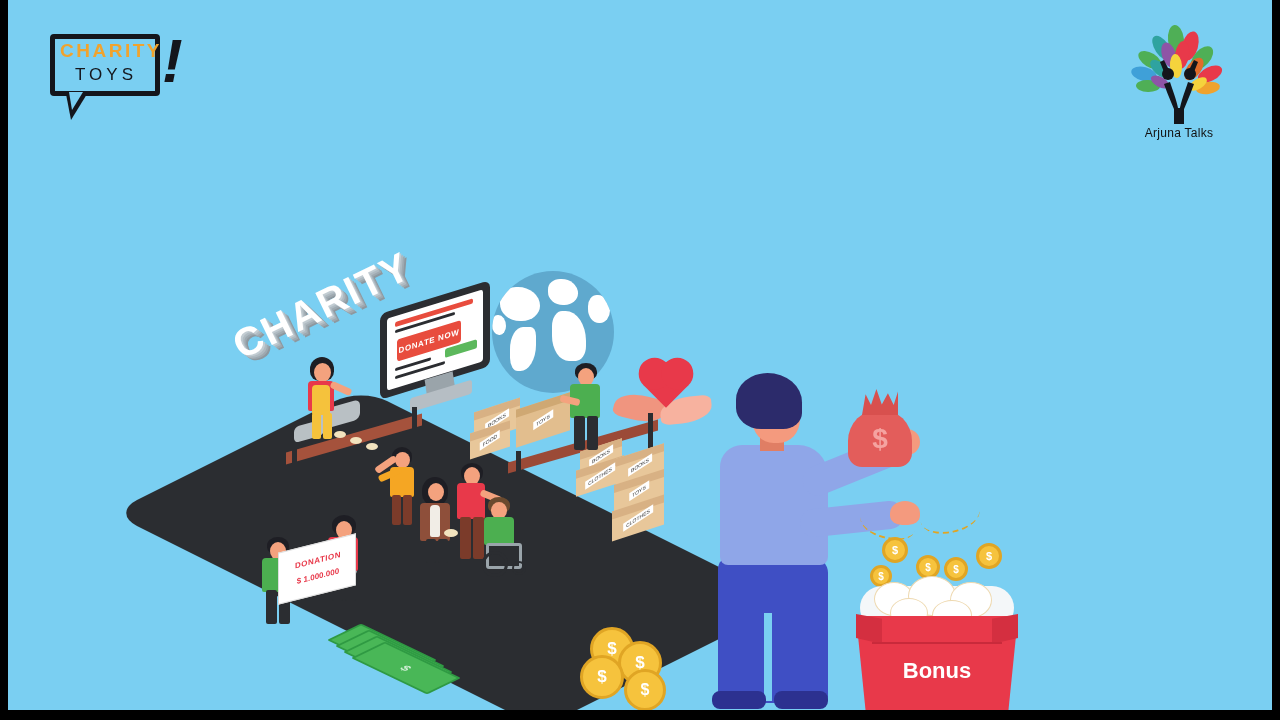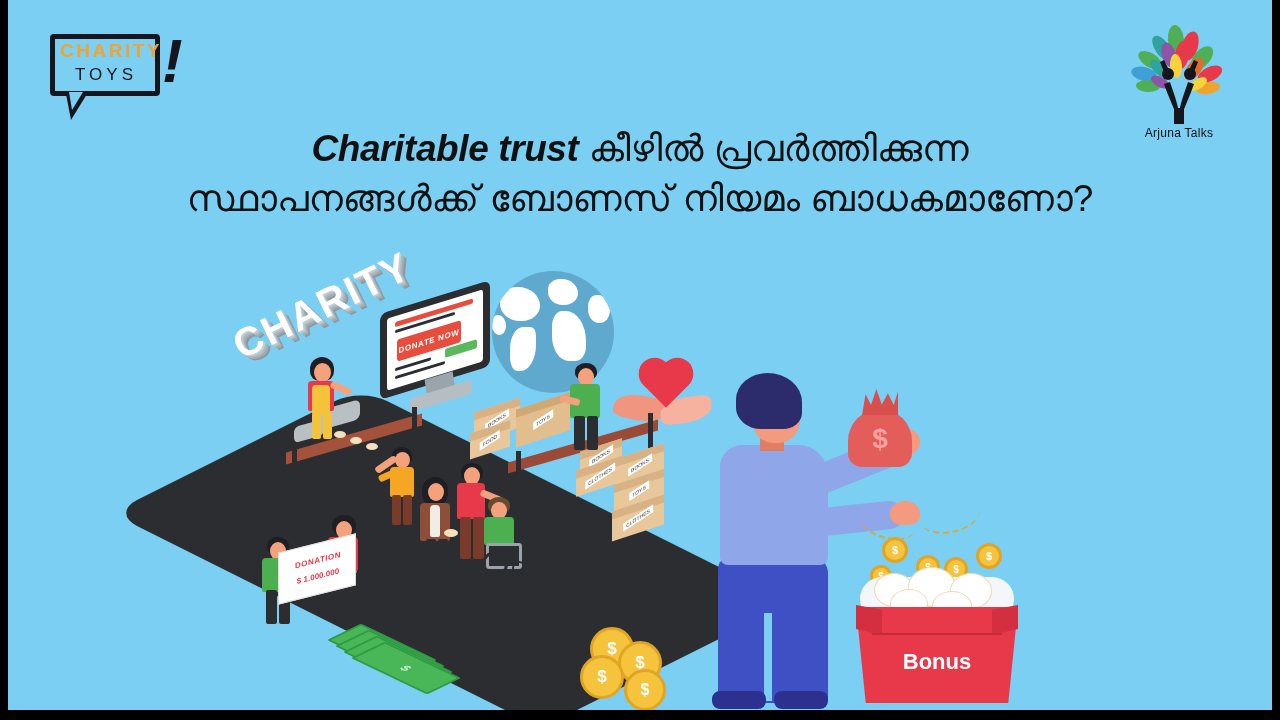--- a/index.html
+++ b/index.html
@@ -247,21 +247,21 @@
     position:absolute; left:18px; top:6px; width:36px; height:26px;
     background:#D8504E;
     clip-path: polygon(0% 100%, 10% 20%, 25% 62%, 40% 0%, 55% 60%, 72% 16%, 88% 62%, 100% 10%, 100% 100%);
   }
   #bag-dollar {
     position:absolute; left:0; top:40px; width:72px; text-align:center;
     color:#F5A3A0; font-size:28px; font-weight:bold;
   }
 
   
-  #bonus { position:absolute; left:848px; top:320px; width:162px; height:130px; }
+  #bonus { position:absolute; left:848px; top:329px; width:162px; height:130px; }
   #bonus-back {
     position:absolute; left:4px; top:2px; width:154px; height:44px;
     background:#F4F7F9; border-radius:22px;
   }
   .puff { position:absolute; background:#FFFFFF; border-radius:50%; border:1px solid #EED9B0; }
   #bonus-body {
     position:absolute; left:0px; top:32px; width:162px; height:96px;
     background:#E8394A;
     clip-path: polygon(0% 0%, 100% 0%, 94% 100%, 6% 100%);
   }
@@ -320,29 +320,20 @@
         <path d="M55 100 C60 86 66 74 70 62 L64 60 C60 72 56 82 55 92 Z" fill="#14161c"></path>
         <circle cx="44" cy="52" r="6" fill="#14161c"></circle>
         <circle cx="66" cy="52" r="6" fill="#14161c"></circle>
         <path d="M44 58 L40 50 L36 40 L40 38 L46 50 Z" fill="#14161c"></path>
         <path d="M66 58 L70 50 L74 40 L70 38 L64 50 Z" fill="#14161c"></path>
         <rect x="50" y="86" width="10" height="16" fill="#14161c"></rect>
       </svg>
       <div id="tree-caption">Arjuna Talks</div>
     </div>
 
-    <div id="headline">
-      <div id="hl-line1" class="hl-line">
-        <span class="hl-en">Charitable trust</span>
-        <span class="hl-ml">കീഴിൽ പ്രവർത്തിക്കുന്ന</span>
-      </div>
-      <div id="hl-line2" class="hl-line">
-        <span class="hl-ml">സ്ഥാപനങ്ങൾക്ക് ബോണസ് നിയമം ബാധകമാണോ?</span>
-      </div>
-    </div>
 
     <div id="illustration">
 
       <div id="phone"></div>
       <div id="phone-home"></div>
 
       <div id="charity-word">CHARITY</div>
 
       <div id="monitor">
         <div id="mon-body"></div>

